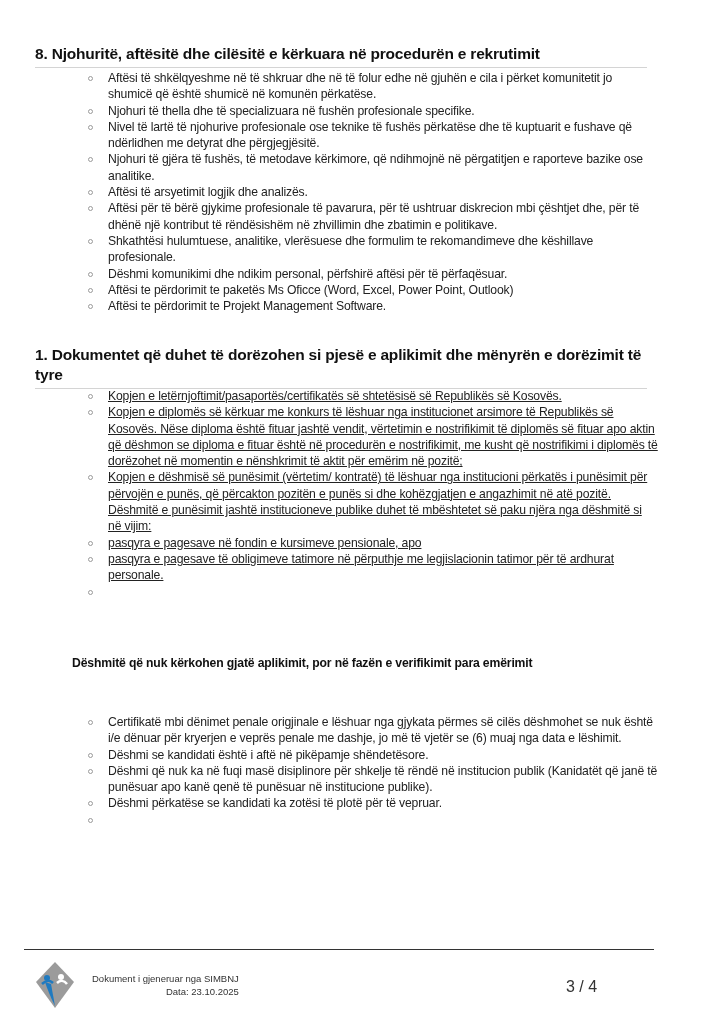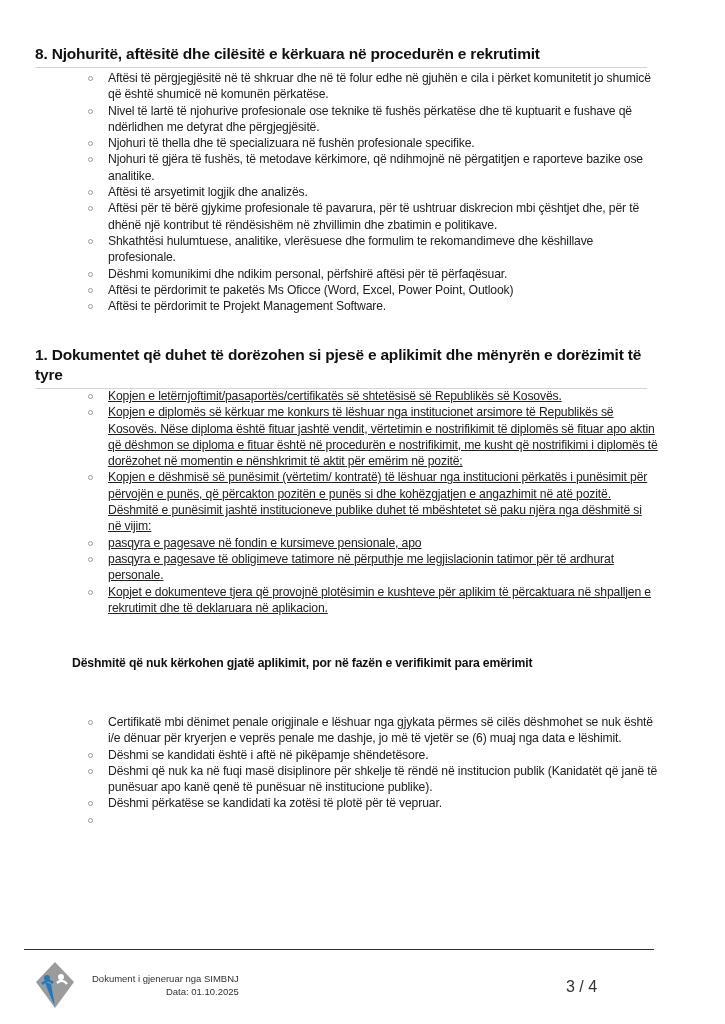--- a/index.html
+++ b/index.html
@@ -47,40 +47,40 @@
   .page-num {
     position: absolute; left: 566px; top: 978px;
     font-size: 16px; color: #333;
   }
 </style>
 </head>
 <body>
 
 <div class="section-heading" id="h4">8. Njohuritë, aftësitë dhe cilësitë e kërkuara në procedurën e rekrutimit</div>
 <ul class="items" id="list4">
-    <li><span class="bullet"></span><span>Aftësi të përgjegjësitë në të shkruar dhe në të folur edhe në gjuhën e cila i përket komunitetit jo shumicë që është shumicë në komunën përkatëse.</span></li>
+    <li><span class="bullet"></span><span>Aftësi të shkëlqyeshme në të shkruar dhe në të folur edhe në gjuhën e cila i përket komunitetit jo shumicë që është shumicë në komunën përkatëse.</span></li>
+    <li><span class="bullet"></span><span>Njohuri të thella dhe të specializuara në fushën profesionale specifike.</span></li>
     <li><span class="bullet"></span><span>Nivel të lartë të njohurive profesionale ose teknike të fushës përkatëse dhe të kuptuarit e fushave që ndërlidhen me detyrat dhe përgjegjësitë.</span></li>
-    <li><span class="bullet"></span><span>Njohuri të thella dhe të specializuara në fushën profesionale specifike.</span></li>
     <li><span class="bullet"></span><span>Njohuri të gjëra të fushës, të metodave kërkimore, që ndihmojnë në përgatitjen e raporteve bazike ose analitike.</span></li>
     <li><span class="bullet"></span><span>Aftësi të arsyetimit logjik dhe analizës.</span></li>
     <li><span class="bullet"></span><span>Aftësi për të bërë gjykime profesionale të pavarura, për të ushtruar diskrecion mbi çështjet dhe, për të dhënë një kontribut të rëndësishëm në zhvillimin dhe zbatimin e politikave.</span></li>
     <li><span class="bullet"></span><span>Shkathtësi hulumtuese, analitike, vlerësuese dhe formulim te rekomandimeve dhe këshillave profesionale.</span></li>
     <li><span class="bullet"></span><span>Dëshmi komunikimi dhe ndikim personal, përfshirë aftësi për të përfaqësuar.</span></li>
     <li><span class="bullet"></span><span>Aftësi te përdorimit te paketës Ms Oficce (Word, Excel, Power Point, Outlook)</span></li>
     <li><span class="bullet"></span><span>Aftësi te përdorimit te Projekt Management Software.</span></li>
   </ul>
 
 <div class="section-heading" id="h5">1. Dokumentet që duhet të dorëzohen si pjesë e aplikimit dhe mënyrën e dorëzimit të tyre</div>
 <ul class="items" id="list5">
     <li><span class="bullet"></span><span>Kopjen e letërnjoftimit/pasaportës/certifikatës së shtetësisë së Republikës së Kosovës.</span></li>
     <li><span class="bullet"></span><span>Kopjen e diplomës së kërkuar me konkurs të lëshuar nga institucionet arsimore të Republikës së Kosovës. Nëse diploma është fituar jashtë vendit, vërtetimin e nostrifikimit të diplomës së fituar apo aktin që dëshmon se diploma e fituar është në procedurën e nostrifikimit, me kusht që nostrifikimi i diplomës të dorëzohet në momentin e nënshkrimit të aktit për emërim në pozitë;</span></li>
     <li><span class="bullet"></span><span>Kopjen e dëshmisë së punësimit (vërtetim/ kontratë) të lëshuar nga institucioni përkatës i punësimit për përvojën e punës, që përcakton pozitën e punës si dhe kohëzgjatjen e angazhimit në atë pozitë. Dëshmitë e punësimit jashtë institucioneve publike duhet të mbështetet së paku njëra nga dëshmitë si në vijim:</span></li>
     <li><span class="bullet"></span><span>pasqyra e pagesave në fondin e kursimeve pensionale, apo</span></li>
     <li><span class="bullet"></span><span>pasqyra e pagesave të obligimeve tatimore në përputhje me legjislacionin tatimor për të ardhurat personale.</span></li>
-    <li><span class="bullet"></span><span>Kopjet e dokumenteve tjera që provojnë plotësimin e kushteve për aplikim të përcaktuara në shpalljen e rekrutimit dhe të deklaruara në aplikacion.</span></li>
+    <li><span class="bullet"></span></li>
   </ul>
 
 <div class="subheading">Dëshmitë që nuk kërkohen gjatë aplikimit, por në fazën e verifikimit para emërimit</div>
 <ul class="items" id="list6">
     <li><span class="bullet"></span><span>Certifikatë mbi dënimet penale origjinale e lëshuar nga gjykata përmes së cilës dëshmohet se nuk është i/e dënuar për kryerjen e veprës penale me dashje, jo më të vjetër se (6) muaj nga data e lëshimit.</span></li>
     <li><span class="bullet"></span><span>Dëshmi se kandidati është i aftë në pikëpamje shëndetësore.</span></li>
     <li><span class="bullet"></span><span>Dëshmi që nuk ka në fuqi masë disiplinore për shkelje të rëndë në institucion publik (Kanidatët që janë të punësuar apo kanë qenë të punësuar në institucione publike).</span></li>
     <li><span class="bullet"></span><span>Dëshmi përkatëse se kandidati ka zotësi të plotë për të vepruar.</span></li>
     <li><span class="bullet"></span><span>&nbsp;</span></li>
   </ul>
@@ -89,15 +89,15 @@
 <svg class="footer-logo" viewBox="0 0 38 46">
   <polygon points="19,0 38,20 19,46 0,20" fill="#8a8a8a" opacity="0.85"></polygon>
   <path d="M19,44 C14,34 11,26 9,20 L15,22 Z" fill="#1f7ac0"></path>
   <circle cx="11" cy="16" r="3" fill="#1f7ac0"></circle>
   <path d="M6,22 C10,18 14,18 17,21" stroke="#1f7ac0" stroke-width="2.5" fill="none"></path>
   <circle cx="25" cy="15" r="3" fill="#ffffff"></circle>
   <path d="M21,21 C24,18 28,18 31,22" stroke="#ffffff" stroke-width="2.5" fill="none"></path>
 </svg>
 <div class="footer-text">
   <div>Dokument i gjeneruar nga SIMBNJ</div>
-  <div>Data: 01.10.2025</div>
+  <div>Data: 23.10.2025</div>
 </div>
 <div class="page-num">3 / 4</div>
 
 </body></html>

